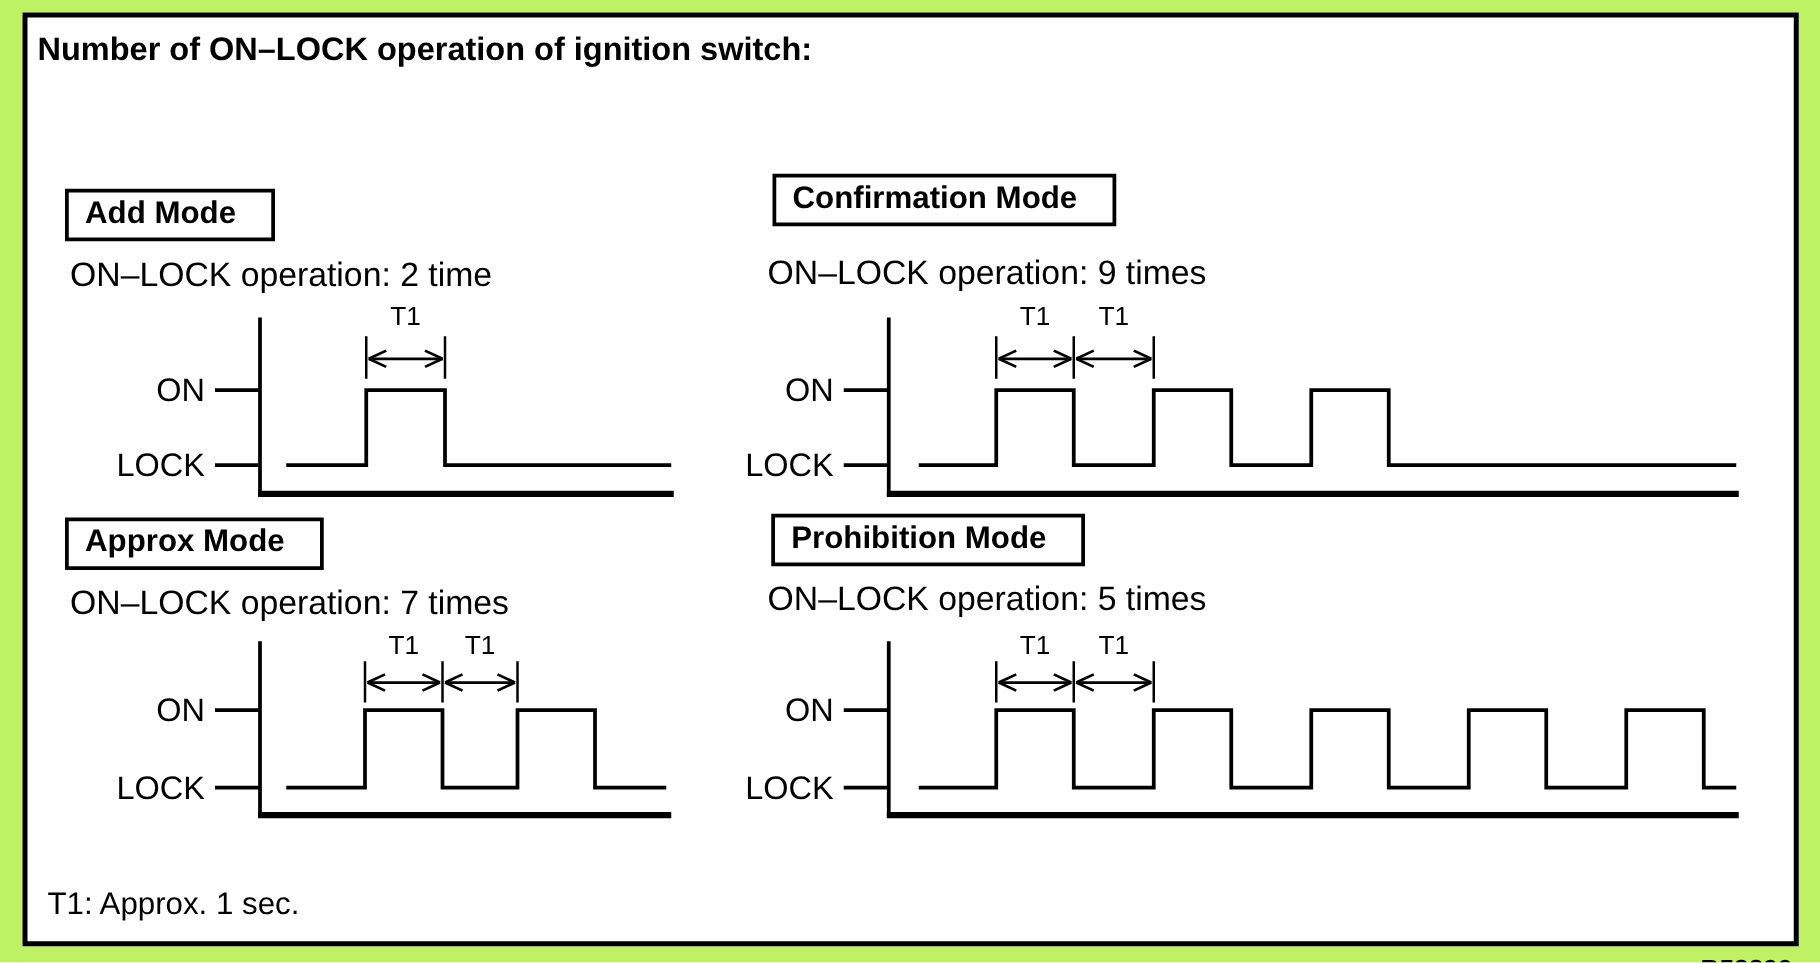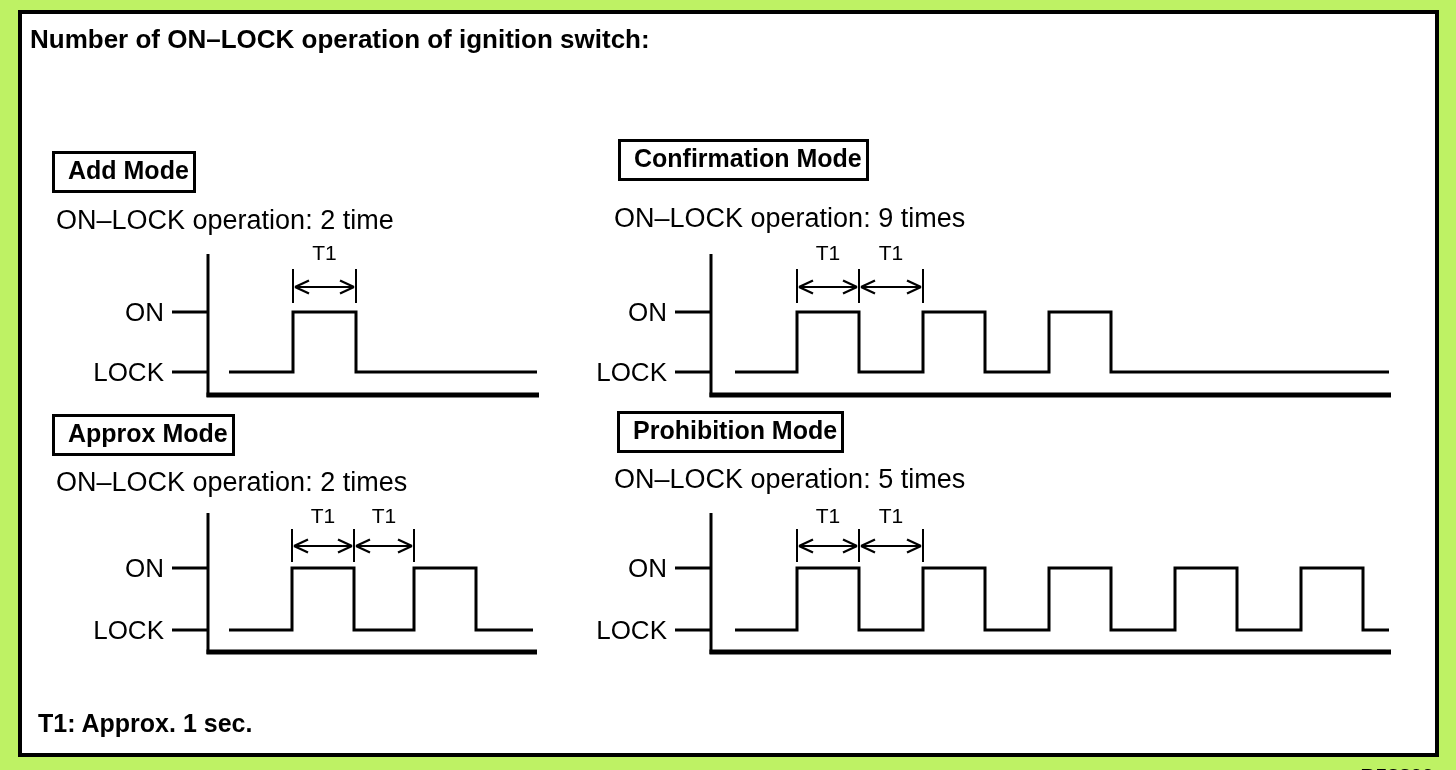--- a/index.html
+++ b/index.html
@@ -12,29 +12,29 @@
     position: absolute; left: 18px; top: 10px;
     width: 1421px; height: 747px;
     border: 4px solid #000; box-sizing: border-box; background: #fff;
   }
   .fig-title {
     position: absolute; left: 30px; top: 24px;
     font-size: 26px; font-weight: bold; white-space: nowrap;
   }
   .mode-box {
     position: absolute; border: 3px solid #000; background: #fff;
-    padding: 3px 4px 5px 13px; font-size: 25px; font-weight: bold;
+    padding: 3px 28px 5px 13px; font-size: 25px; font-weight: bold;
     white-space: nowrap; line-height: 1.1;
   }
   .subtitle {
     position: absolute; font-size: 27px; white-space: nowrap;
   }
   .footnote {
     position: absolute; left: 38px; top: 709px;
-    font-size: 25px; font-weight: bold; white-space: nowrap;
+    font-size: 25px; font-weight: normal; white-space: nowrap;
   }
   .fig-code {
     position: absolute; right: 22px; top: 764px;
     font-size: 21px; white-space: nowrap; font-weight: bold;
   }
   svg.diagram-layer {
     position: absolute; left: 0; top: 0; width: 1456px; height: 770px;
   }
 </style>
 </head>
@@ -46,21 +46,21 @@
 
   <div class="fig-title">Number of ON–LOCK operation of ignition switch:</div>
 
   <div class="mode-box" style="left:52px;  top:151px;">Add Mode</div>
   <div class="mode-box" style="left:618px; top:139px;">Confirmation Mode</div>
   <div class="mode-box" style="left:52px;  top:414px;">Approx Mode</div>
   <div class="mode-box" style="left:617px; top:411px;">Prohibition Mode</div>
 
   <div class="subtitle" style="left:56px;  top:205px;">ON–LOCK operation: 2 time</div>
   <div class="subtitle" style="left:614px; top:203px;">ON–LOCK operation: 9 times</div>
-  <div class="subtitle" style="left:56px;  top:467px;">ON–LOCK operation: 2 times</div>
+  <div class="subtitle" style="left:56px;  top:467px;">ON–LOCK operation: 7 times</div>
   <div class="subtitle" style="left:614px; top:464px;">ON–LOCK operation: 5 times</div>
 
   <svg class="diagram-layer" viewBox="0 0 1456 770">
       <g>
         <line x1="208" y1="254" x2="208" y2="397" stroke="#000000" stroke-width="3"></line>
         <line x1="206.5" y1="395" x2="539" y2="395" stroke="#000000" stroke-width="5"></line>
         <line x1="172" y1="312" x2="208" y2="312" stroke="#000000" stroke-width="3"></line>
         <line x1="172" y1="372" x2="208" y2="372" stroke="#000000" stroke-width="3"></line>
         <text x="164" y="321" fill="#000000" font-size="26" text-anchor="end" font-family="&quot;Liberation Sans&quot;, sans-serif">ON</text>
         <text x="164" y="381" fill="#000000" font-size="26" text-anchor="end" font-family="&quot;Liberation Sans&quot;, sans-serif">LOCK</text>

